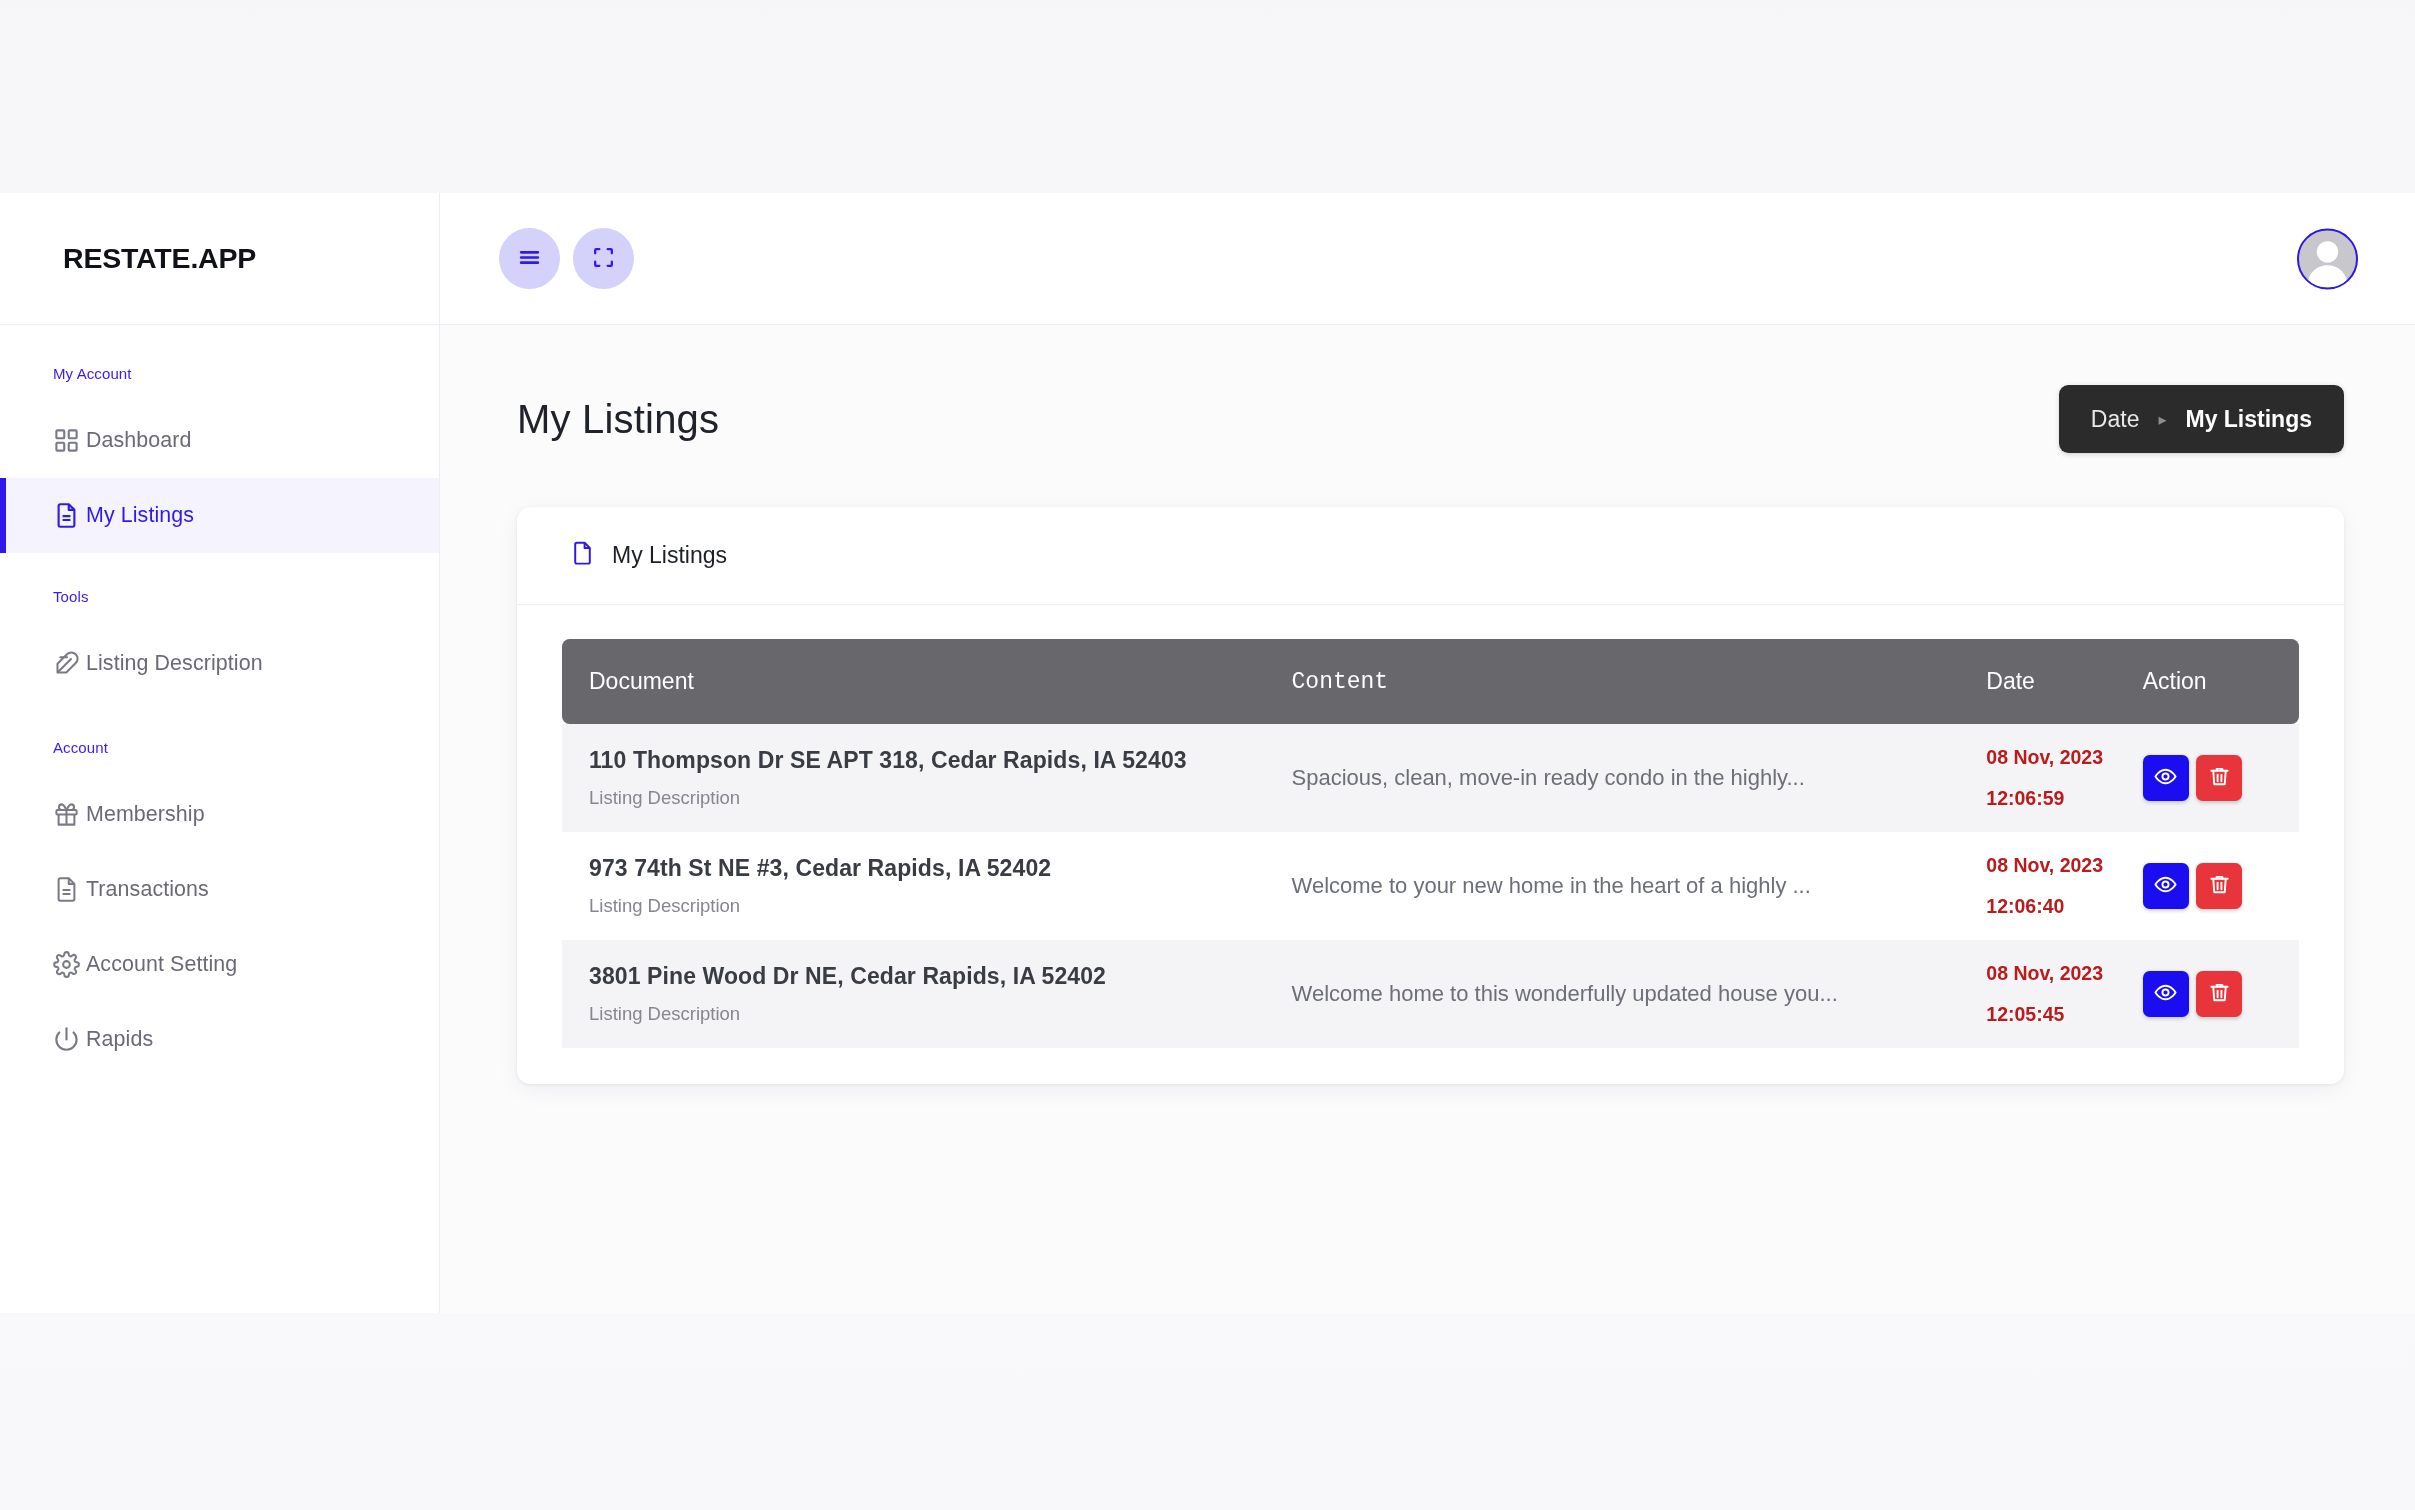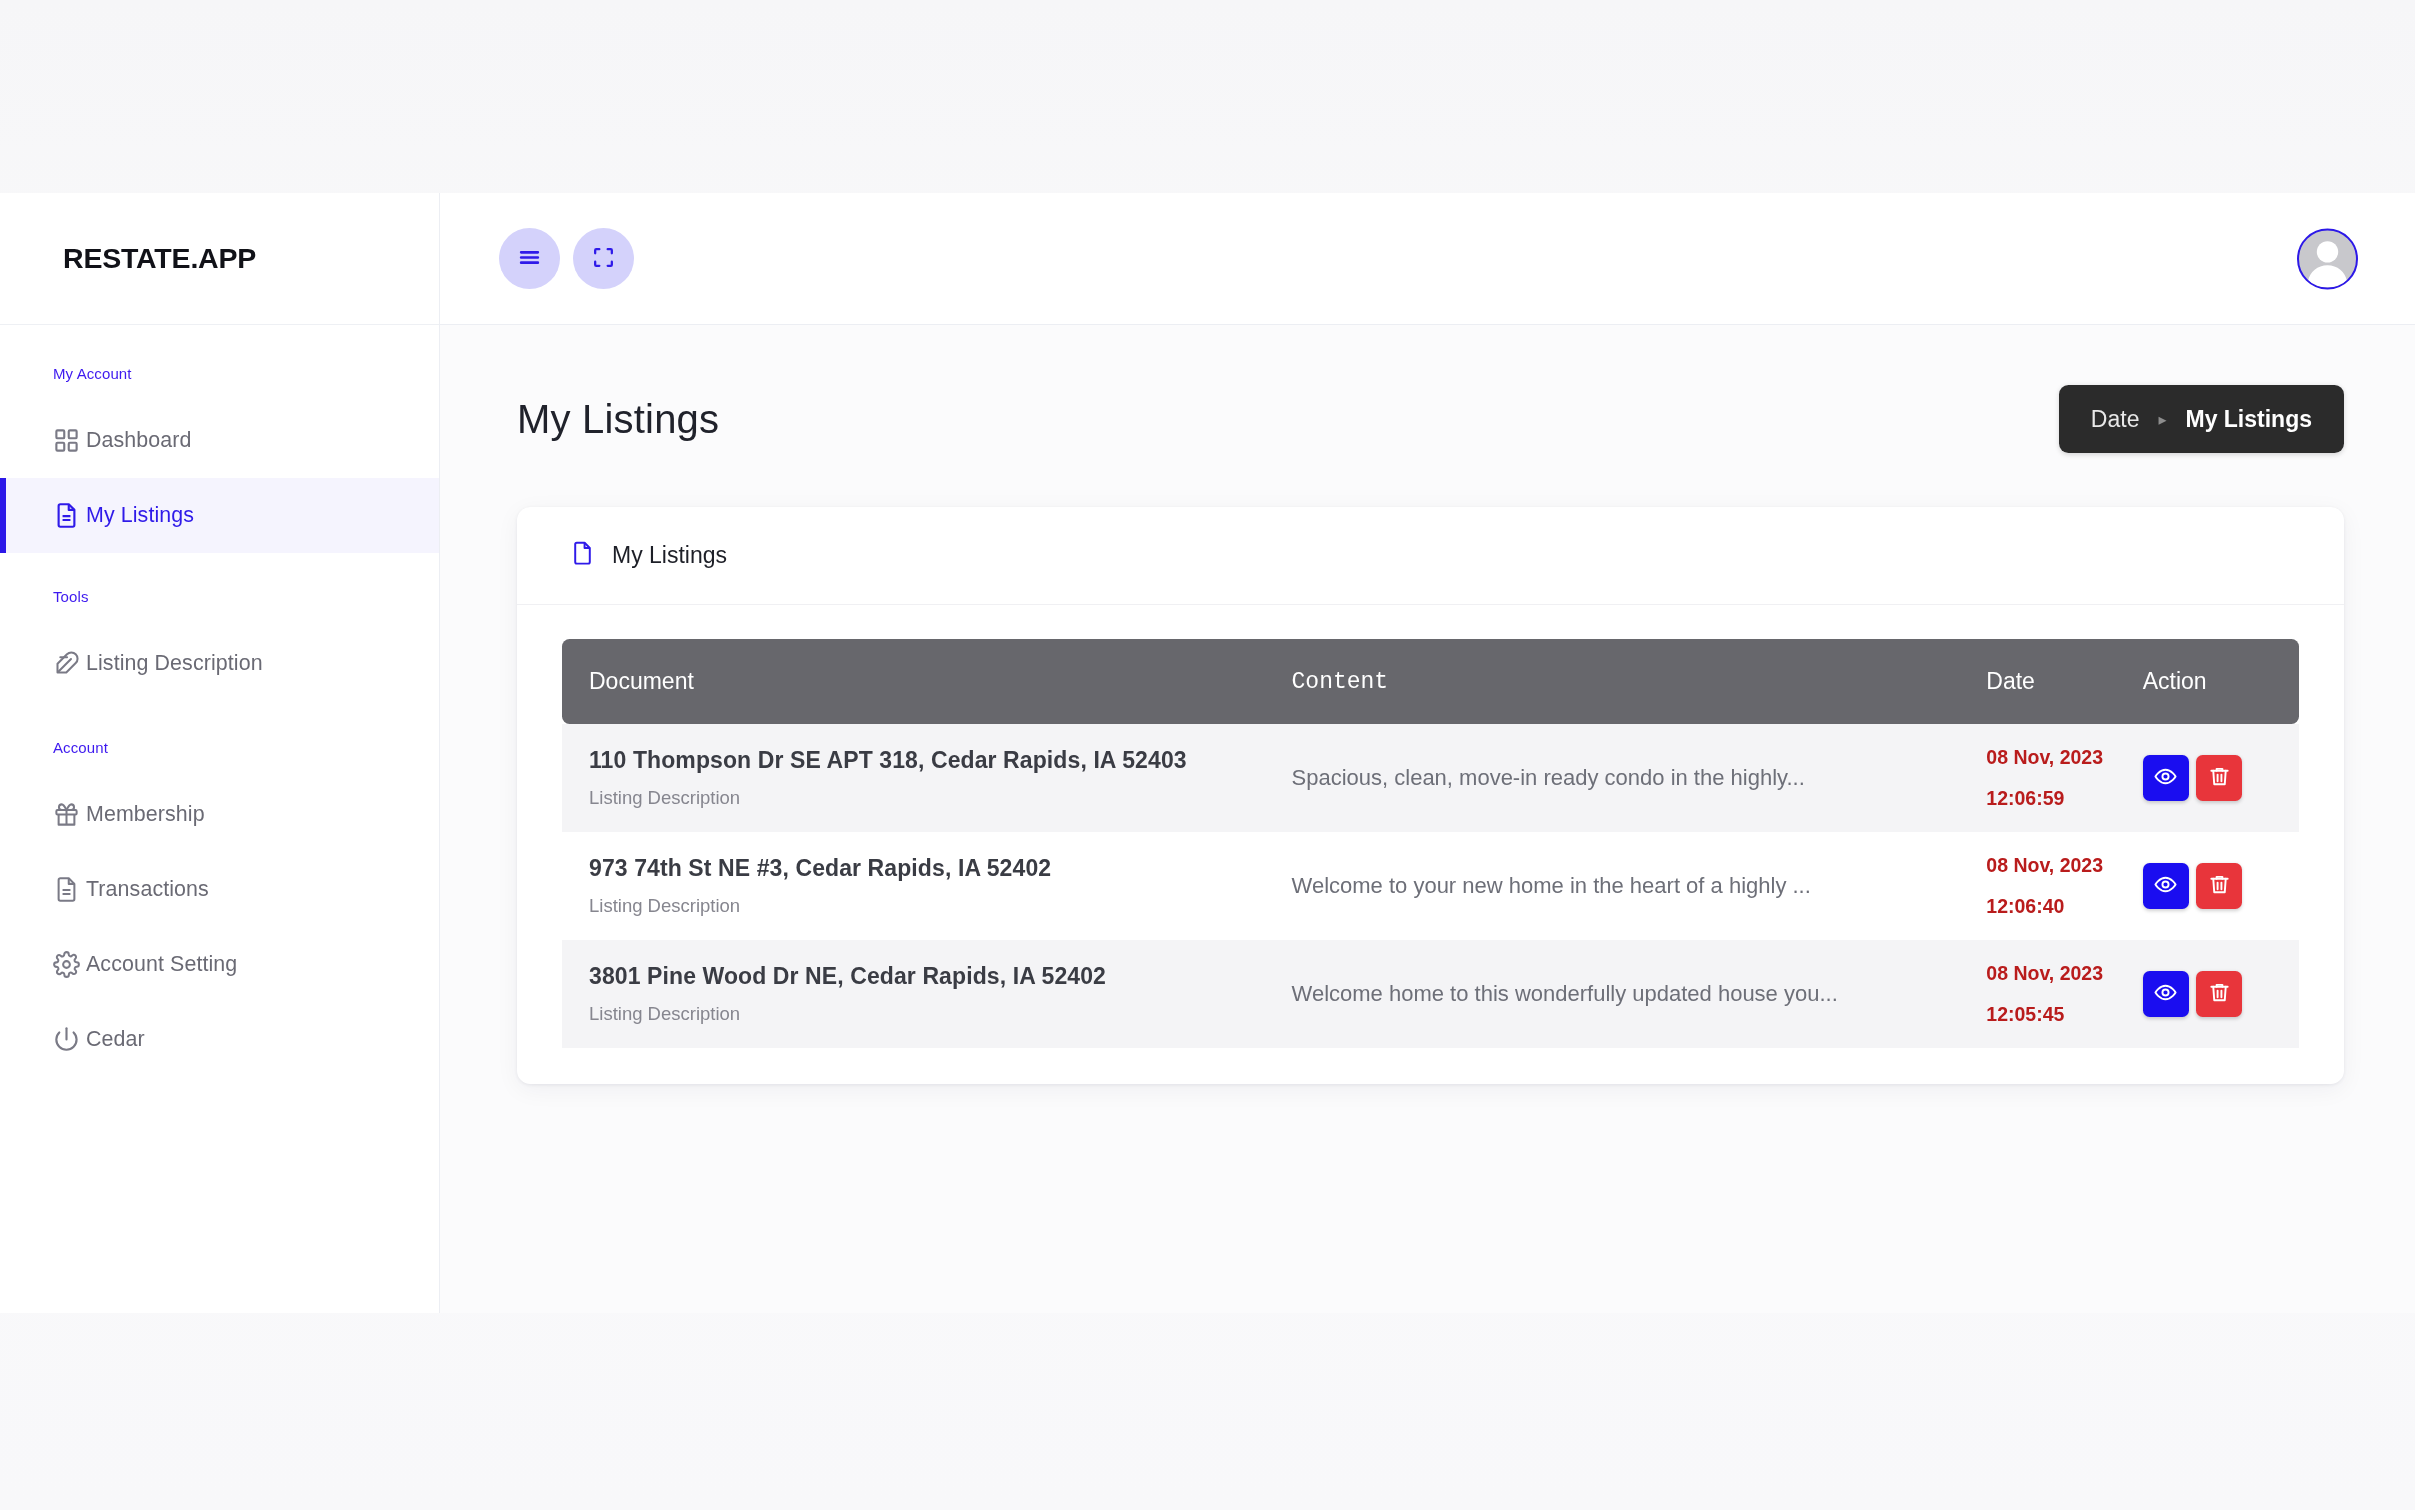--- a/index.html
+++ b/index.html
@@ -255,21 +255,21 @@
         <span class="nav-label">Account Setting</span>
       </div>
 
       <div class="nav-item">
         <span class="ico">
           <svg viewBox="0 0 24 24" fill="none" stroke="currentColor" stroke-width="1.9" stroke-linecap="round">
               <path d="M18.3 5.7a9 9 0 1 1-12.7 0"></path>
               <path d="M12 2v10"></path>
             </svg>
         </span>
-        <span class="nav-label">Cedar</span>
+        <span class="nav-label">Rapids</span>
       </div>
 
     </nav>
   </aside>
 
   <header class="topbar">
     <button class="round-btn">
       <span>
         <svg viewBox="0 0 24 24" fill="none" stroke="currentColor" stroke-width="2.6" stroke-linecap="round">
             <path d="M4 7h16M4 12h16M4 17h16"></path>

